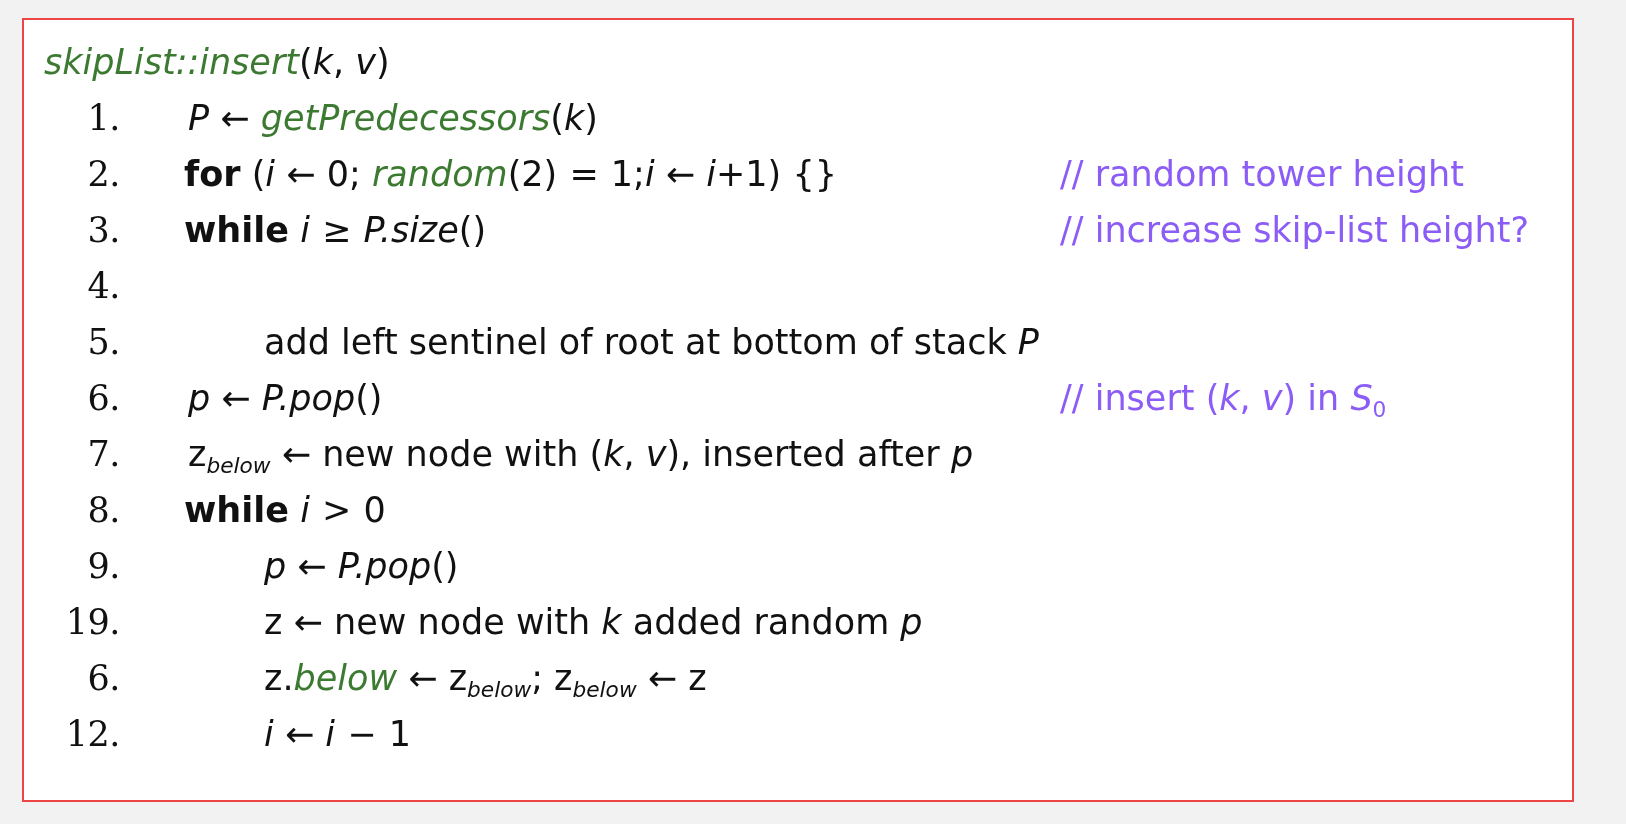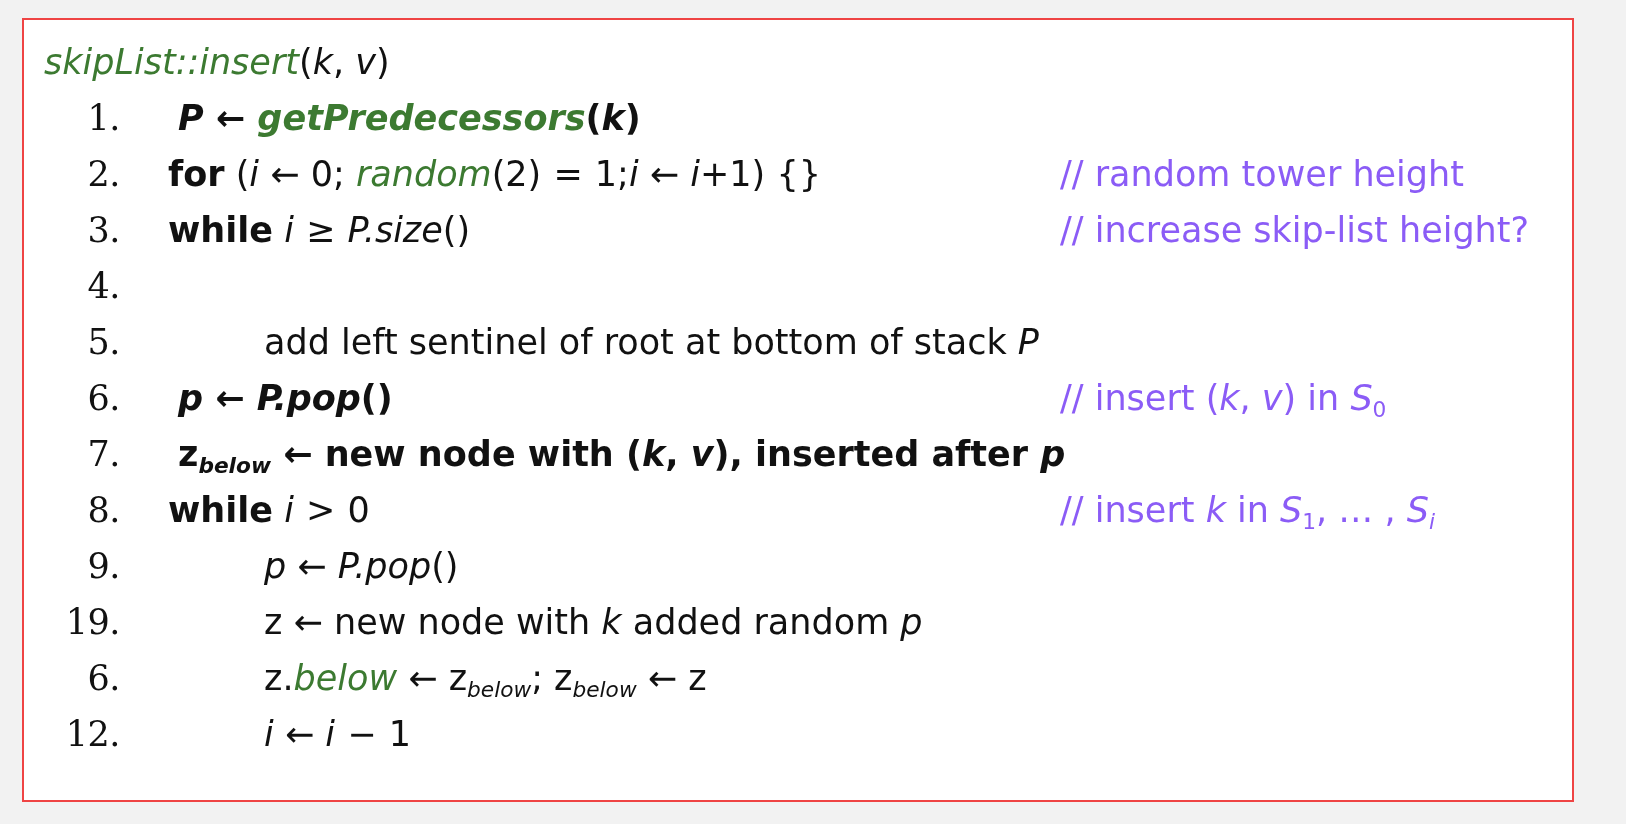--- a/index.html
+++ b/index.html
@@ -71,22 +71,22 @@
     color: #111111;
     font-family: "DejaVu Serif", serif;
     letter-spacing: -0.5px;
   }
   .code {
     position: absolute;
     top: 0;
     white-space: nowrap;
   }
   
-  .ind-0 { left: 154px; font-weight: bold; }
-  .ind-1 { left: 144px; }
+  .ind-0 { left: 164px; }
+  .ind-1 { left: 160px; }
   .ind-2 { left: 240px; }
 
   .comment {
     position: absolute;
     top: 0;
     left: 1036px;
     white-space: nowrap;
     color: #8b5cf6;
     text-align: center;
   }
@@ -154,21 +154,20 @@
       </div>
 
       <div class="code-row">
         <span class="lineno">7.</span>
         <span class="code ind-0"><span class="rm">z</span><span class="sub">below</span>&nbsp;<span class="arrow">←</span>&nbsp;<span class="rm">new node with </span><span class="rm">(</span><span class="ital">k</span><span class="rm">, </span><span class="ital">v</span><span class="rm">)</span><span class="rm">, inserted after </span><span class="ital">p</span></span>
       </div>
 
       <div class="code-row">
         <span class="lineno">8.</span>
         <span class="code ind-1"><span class="bold rm">while</span>&nbsp;<span class="ital">i</span>&nbsp;<span class="op">&gt;</span>&nbsp;<span class="rm">0</span></span>
-        <span class="comment"><span class="rm">// insert </span><span class="ital">k</span><span class="rm"> in </span><span class="ital">S</span><span class="subr">1</span><span class="rm">, … , </span><span class="ital">S</span><span class="sub">i</span></span>
       </div>
 
       <div class="code-row">
         <span class="lineno">9.</span>
         <span class="code ind-2"><span class="ital">p</span>&nbsp;<span class="arrow">←</span>&nbsp;<span class="ital">P</span><span class="ital">.</span><span class="ital">pop</span><span class="rm">()</span></span>
       </div>
 
       <div class="code-row">
         <span class="lineno">19.</span>
         <span class="code ind-2"><span class="rm">z</span>&nbsp;<span class="arrow">←</span>&nbsp;<span class="rm">new node with </span><span class="ital">k</span><span class="rm"> added random </span><span class="ital">p</span></span>

